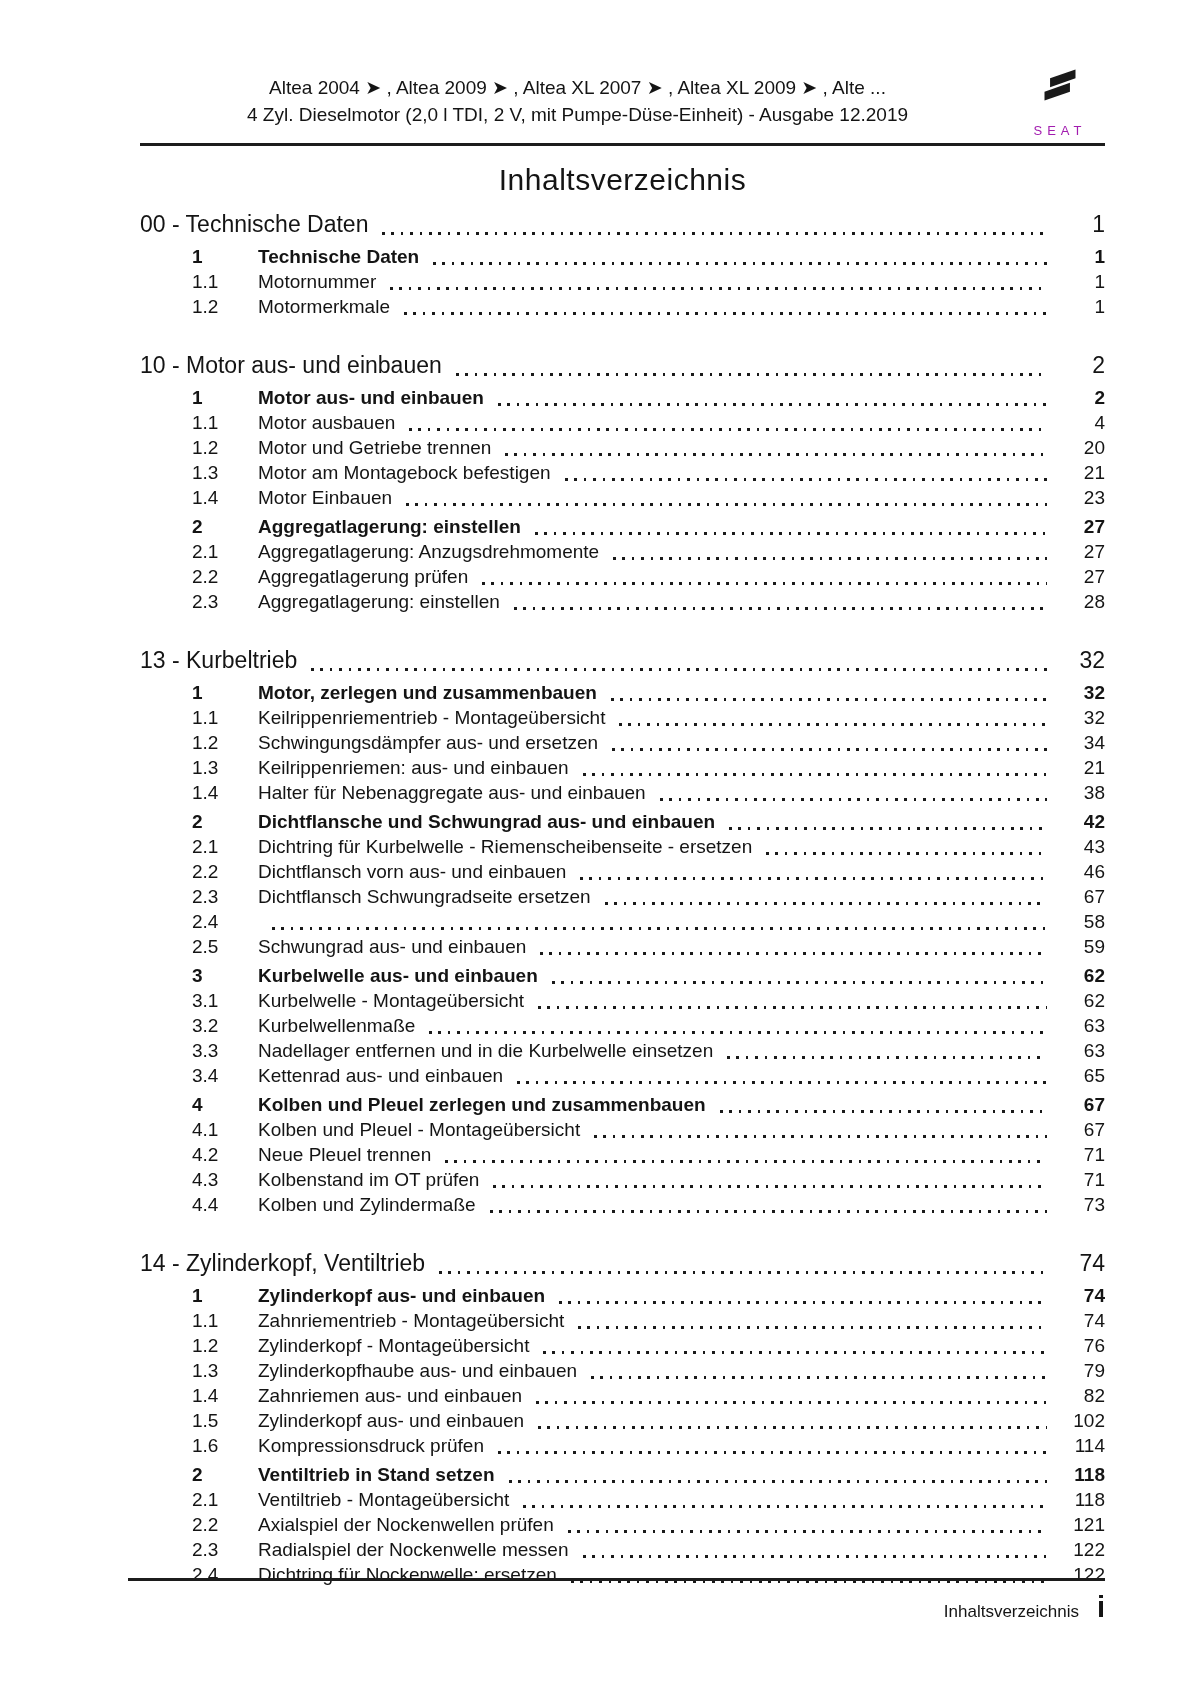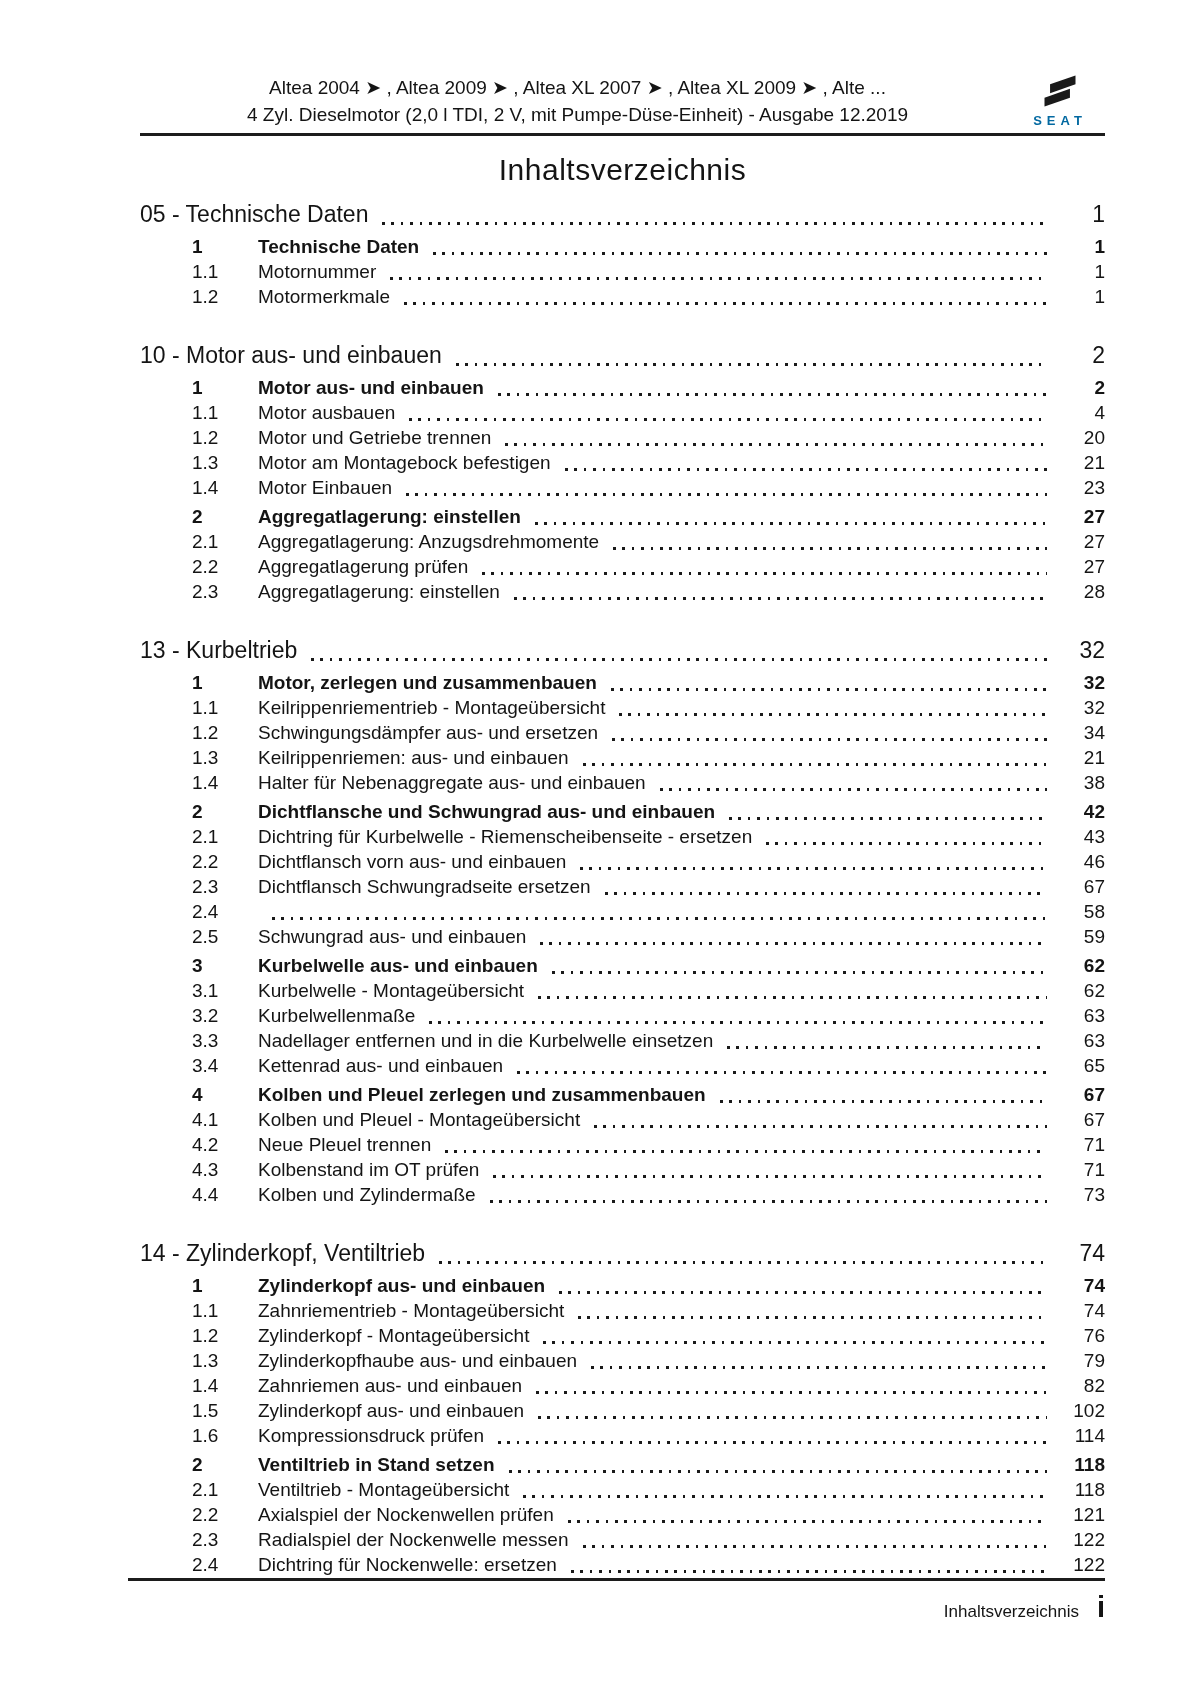--- a/index.html
+++ b/index.html
@@ -7,32 +7,32 @@
     position:relative;
     width:1191px; height:1684px;
     background:#ffffff;
     color:#141414;
     font-family:"Liberation Sans", "DejaVu Sans", sans-serif;
     overflow:hidden;
   }
   .content { position:absolute; left:140px; right:86px; top:58px; }
 
   
-  .header { display:flex; align-items:flex-end; }
+  .header { display:flex; align-items:flex-start; }
   .header-text {
     flex:1; text-align:center;
     font-size:19px; line-height:27px;
     padding-top:16px;
     white-space:nowrap;
   }
   .logo { width:90px; flex:none; text-align:center; padding-top:6px; }
   .logo svg { display:block; margin:0 auto; }
   .logo-word {
-    font-size:13px; font-weight:700; letter-spacing:5px;
-    margin-top:1px; color:#0369a1;
+    font-size:13px; font-weight:400; letter-spacing:5px;
+    margin-top:17px; color:#a21caf;
   }
   .header-rule { height:3px; background:#1c1c1c; margin-top:5px; }
 
   
   .page-title {
     font-size:30px; font-weight:400; text-align:center;
     margin:17px 0 12px 0; letter-spacing:0.5px;
   }
 
   
@@ -92,21 +92,21 @@
         <div class="logo-word">SEAT</div>
       </div>
     </div>
     <div class="header-rule"></div>
 
     <h1 class="page-title">Inhaltsverzeichnis</h1>
 
     <main id="toc">
         <section class="chapter">
           <div class="chapter-row">
-            <span class="label">05 - Technische Daten</span>
+            <span class="label">00 - Technische Daten</span>
             <span class="leader"></span>
             <span class="pagenum ch-page">1</span>
           </div>
           <div class="entry-row bold">
             <span class="num">1</span>
             <span class="label">Technische Daten</span>
             <span class="leader"></span>
             <span class="pagenum">1</span>
           </div>
           <div class="entry-row">

